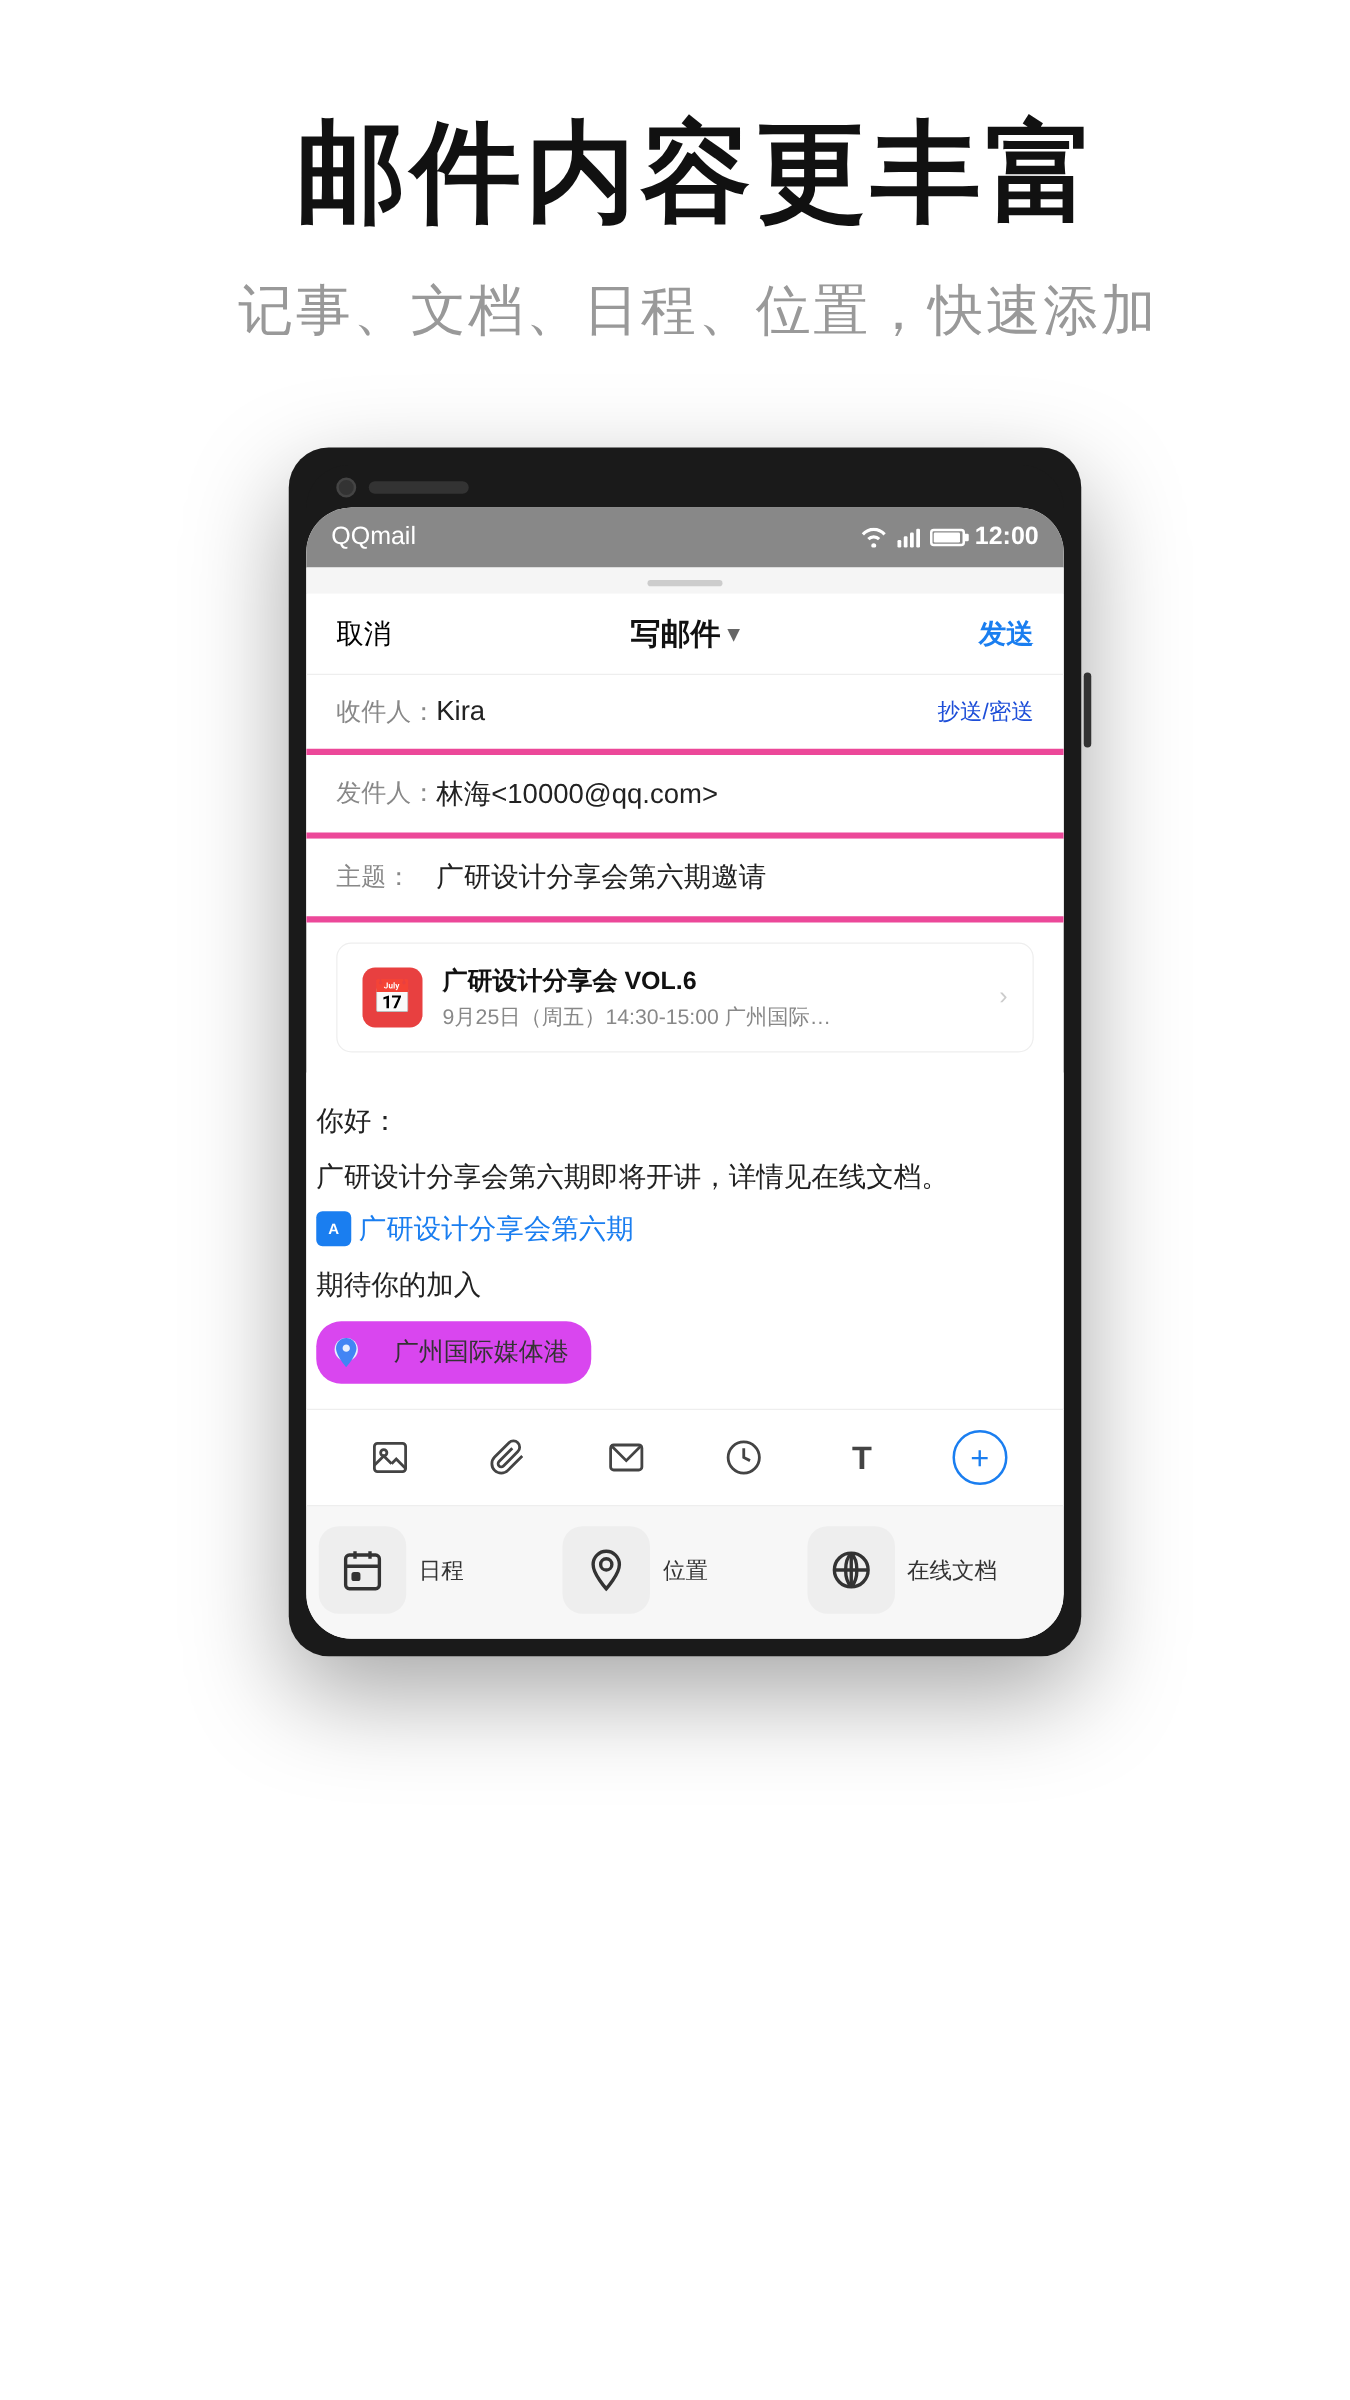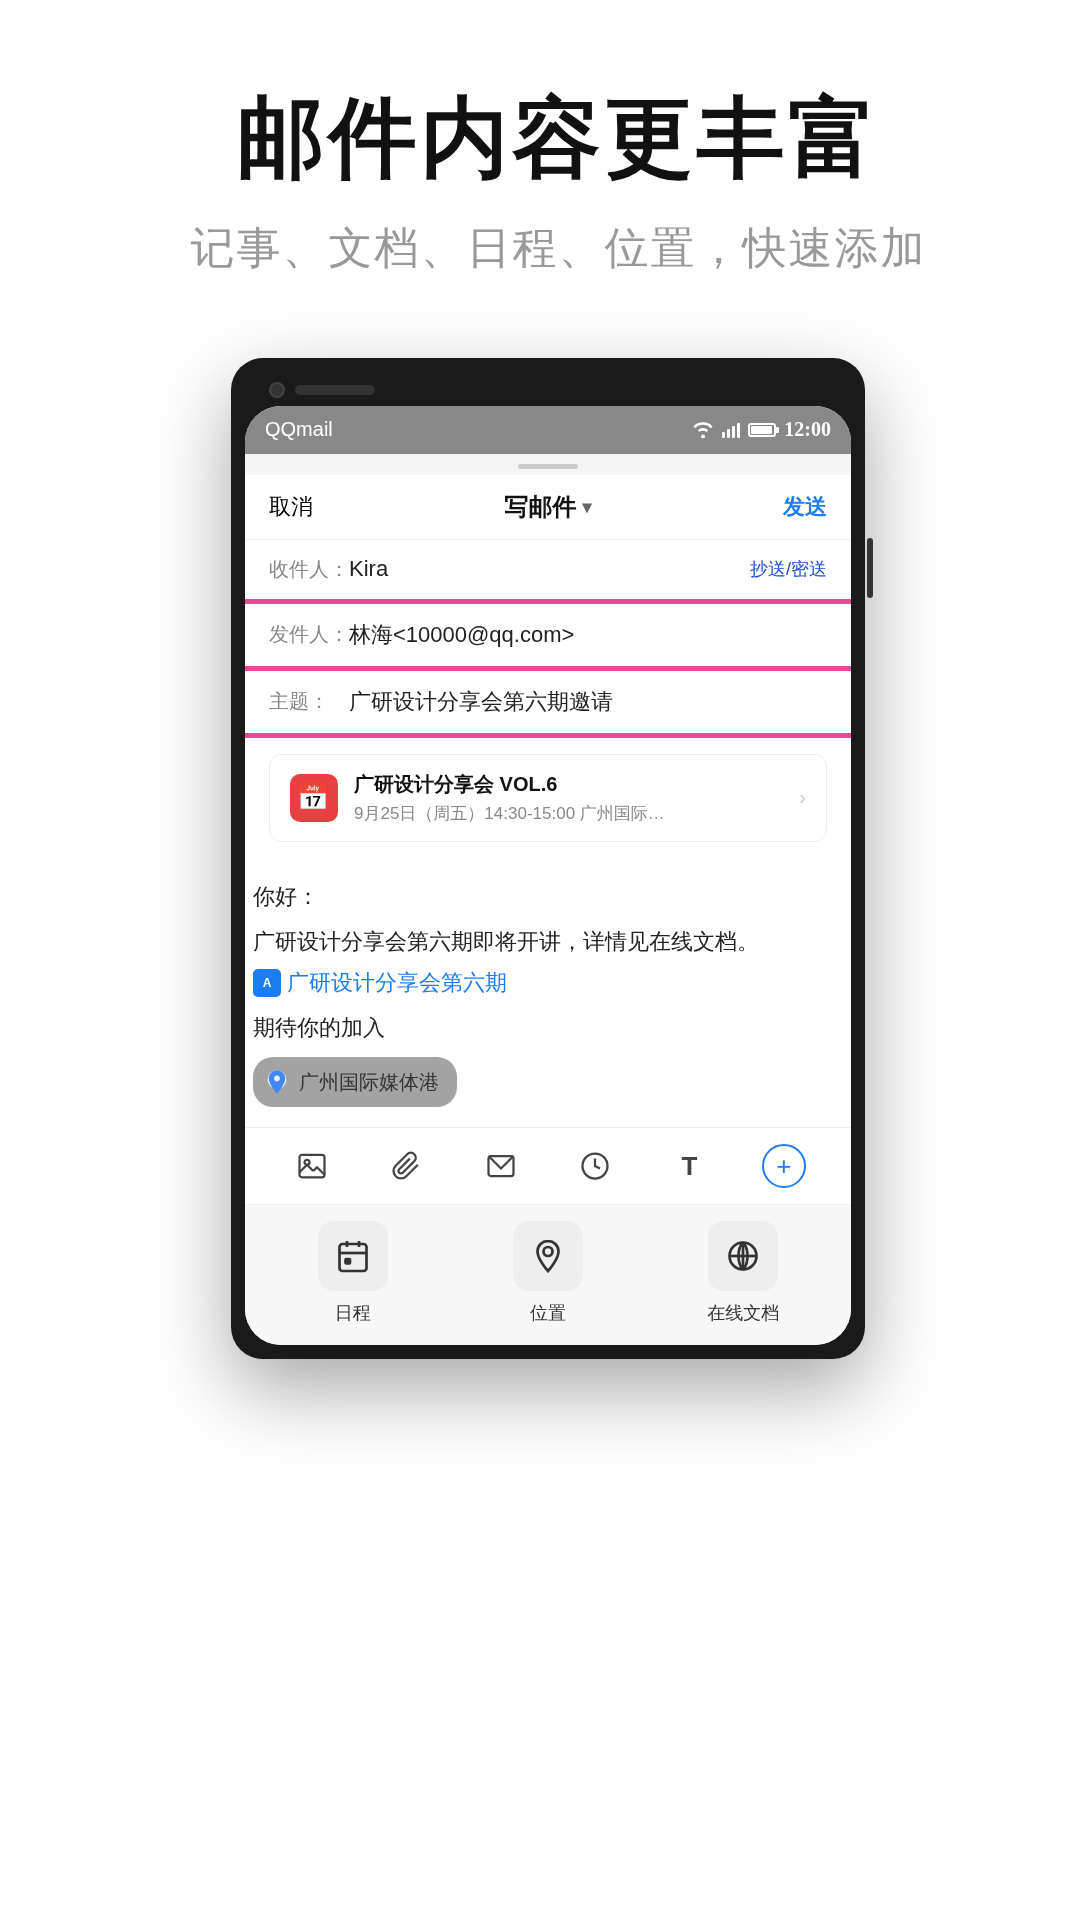--- a/index.html
+++ b/index.html
@@ -112,21 +112,20 @@
     }
     .status-icons {
       display: flex;
       align-items: center;
       gap: 8px;
     }
     .status-time {
       font-size: 20px;
       color: #ffffff;
       font-weight: 600;
-      font-family: Liberation Serif, serif;
     }
     .signal-icon {
       width: 18px;
       height: 16px;
       display: flex;
       align-items: flex-end;
       gap: 2px;
     }
     .signal-bar {
       background: white;
@@ -304,25 +303,25 @@
       color: white;
       font-weight: 700;
     }
     .doc-link-text {
       color: #1a7ef0;
       font-size: 22px;
     }
     .location-chip {
       display: inline-flex;
       align-items: center;
-      background: #a3a3a3;
+      background: #d946ef;
       border-radius: 20px;
       padding: 8px 18px 8px 10px;
       margin-top: 10px;
-      gap: 8px;
+      gap: 24px;
     }
     .location-text {
       font-size: 20px;
       color: #333333;
     }
 
     
     .toolbar {
       display: flex;
       align-items: center;
@@ -357,21 +356,21 @@
     
     .bottom-actions {
       display: flex;
       background: #f7f7f7;
       padding: 16px 10px 20px 10px;
       border-top: 1px solid #eeeeee;
     }
     .action-item {
       flex: 1;
       display: flex;
-      flex-direction: column;
+      flex-direction: row;
       align-items: center;
       gap: 10px;
     }
     .action-icon-wrap {
       width: 70px;
       height: 70px;
       background: #eeeeee;
       border-radius: 16px;
       display: flex;
       align-items: center;

